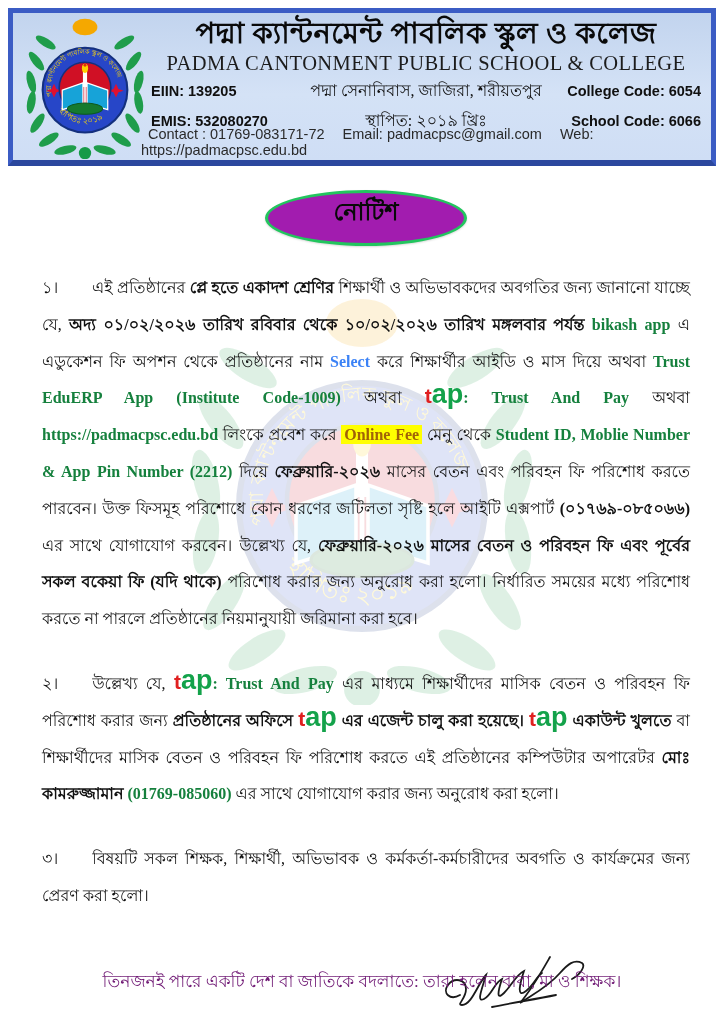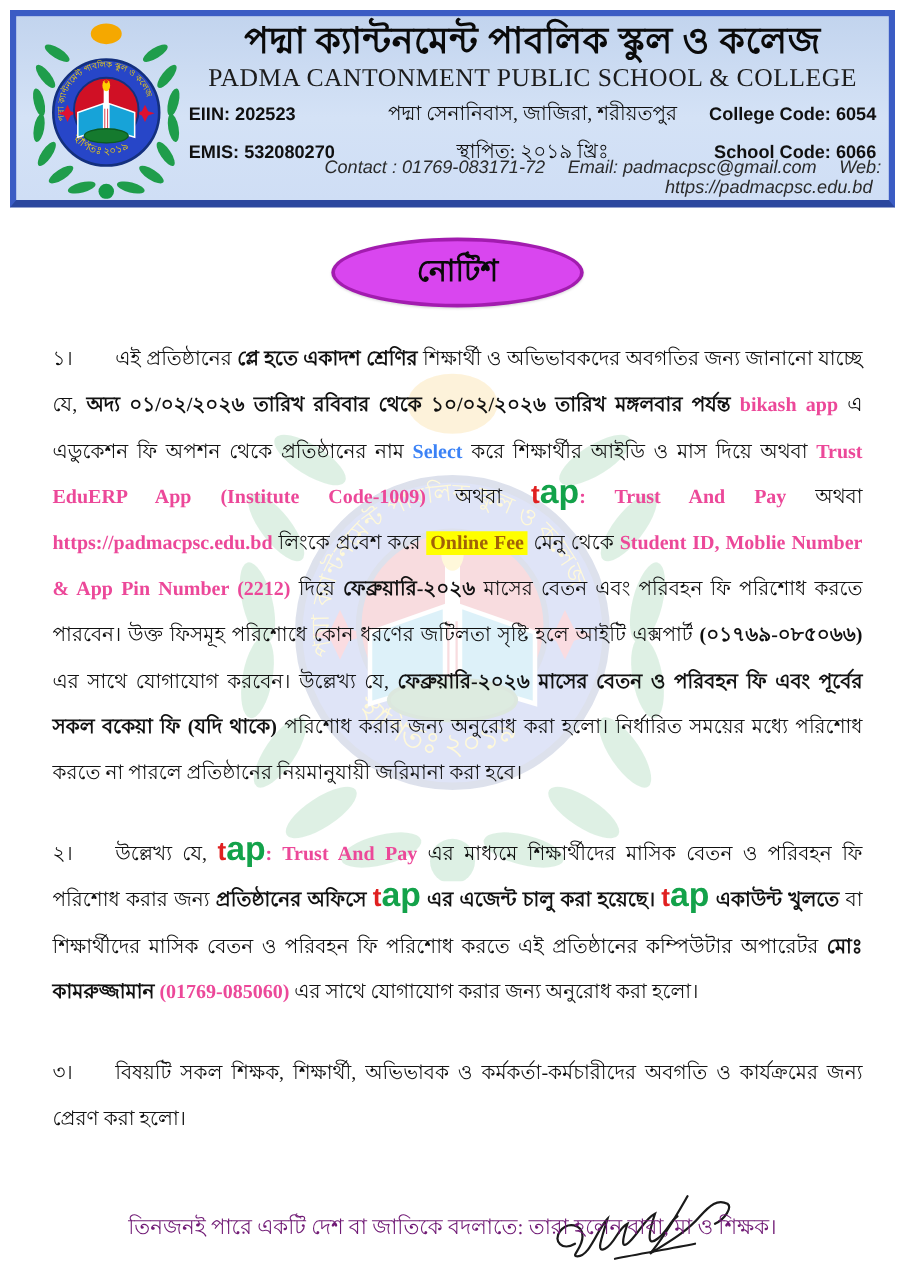--- a/index.html
+++ b/index.html
@@ -24,48 +24,48 @@
   }
   .title-en {
     font-size:20.5px; color:#1c1c1c; margin-top:2px; letter-spacing:0.4px;
     font-family:"Liberation Serif",serif;
   }
   .info-row { display:flex; justify-content:space-between; align-items:baseline; margin-top:3px; padding:0 2px; }
   .info-cell-l { font-size:14.5px; font-weight:700; font-family:"Liberation Sans",sans-serif; color:#101010; min-width:150px; text-align:left; }
   .info-cell-c { font-size:16px; color:#101010; flex:1; text-align:center; }
   .info-cell-r { font-size:14.5px; font-weight:700; font-family:"Liberation Sans",sans-serif; color:#101010; min-width:150px; text-align:right; }
   .contact-row {
-    position:absolute; left:105px; right:6px; bottom:2px; text-align:right;
-    font-size:14.5px; color:#2a2a2a; font-family:"Liberation Sans",sans-serif;font-style:italic;
+    position:absolute; left:128px; right:6px; bottom:2px; text-align:left;
+    font-size:14.5px; color:#2a2a2a; font-family:"Liberation Sans",sans-serif;
   }
   .contact-row span { margin:0 7px; }
 
   
   .watermark {
     position:absolute; left:50%; top:500px; width:360px; height:410px;
     transform:translate(-50%,-50%); opacity:0.14; pointer-events:none; z-index:0;
   }
 
   
   .doc-body { position:absolute; left:0; top:168px; width:724px; padding:0 34px 0 42px; z-index:1; }
   .meta-row { display:flex; justify-content:space-between; margin-top:8px; font-size:15.5px; color:#0e0e0e; }
   .notice-oval {
     width:202px; height:56px; margin:22px auto 6px auto;
-    background:#d946ef; border:3px solid #a21caf; border-radius:50%;
-    display:flex; align-items:center; justify-content:center;
+    background:#a21caf; border:3px solid #22c55e; border-radius:50%;
+    display:flex; justify-content:center;
     box-shadow:0 1px 2px rgba(0,0,0,0.15);
   }
   .notice-oval-label { font-size:24px; font-weight:700; color:#090909; }
 
   .para { margin:24px 0 0 0; font-size:16px; line-height:2.3; text-align:justify; color:#111; }
   .para + .para { margin-top:28px; }
   .pnum { margin-right:34px; }
   .seg-n  { font-weight:400; }
   .seg-b  { font-weight:700; }
-  .seg-en { font-weight:700; color:#ec4899; font-family:"Liberation Serif",serif; }
+  .seg-en { font-weight:700; color:#15803d; font-family:"Liberation Serif",serif; }
   .seg-enr{ font-weight:600; color:#3b82f6; }
   .seg-hl { font-weight:700; color:#a16207; background:#ffff00; padding:1px 3px; }
   .seg-tr { font-weight:700; color:#e02020; font-size:21px; font-family:"Liberation Sans",sans-serif; line-height:1; }
   .seg-tg { font-weight:700; color:#13a24a; font-size:27px; font-family:"Liberation Sans",sans-serif; line-height:1; }
 
   
   .signature-block { margin:34px 58px 0 auto; width:200px; text-align:center; }
 
   
   .footer-quote {
@@ -139,21 +139,21 @@
   <div class="header-box">
     <div class="logo-wrap">
       <svg width="124" height="142" viewBox="0 0 120 136">
         <use href="#emblem"></use>
       </svg>
     </div>
     <div class="head-content">
       <div class="title-bn">পদ্মা ক্যান্টনমেন্ট পাবলিক স্কুল ও কলেজ</div>
       <div class="title-en">PADMA CANTONMENT PUBLIC SCHOOL &amp; COLLEGE</div>
       <div class="info-row">
-        <span class="info-cell-l">EIIN: 202523</span>
+        <span class="info-cell-l">EIIN: 139205</span>
         <span class="info-cell-c">পদ্মা সেনানিবাস, জাজিরা, শরীয়তপুর</span>
         <span class="info-cell-r">College Code: 6054</span>
       </div>
       <div class="info-row">
         <span class="info-cell-l">EMIS: 532080270</span>
         <span class="info-cell-c">স্থাপিত: ২০১৯ খ্রিঃ</span>
         <span class="info-cell-r">School Code: 6066</span>
       </div>
     </div>
     <div class="contact-row">

